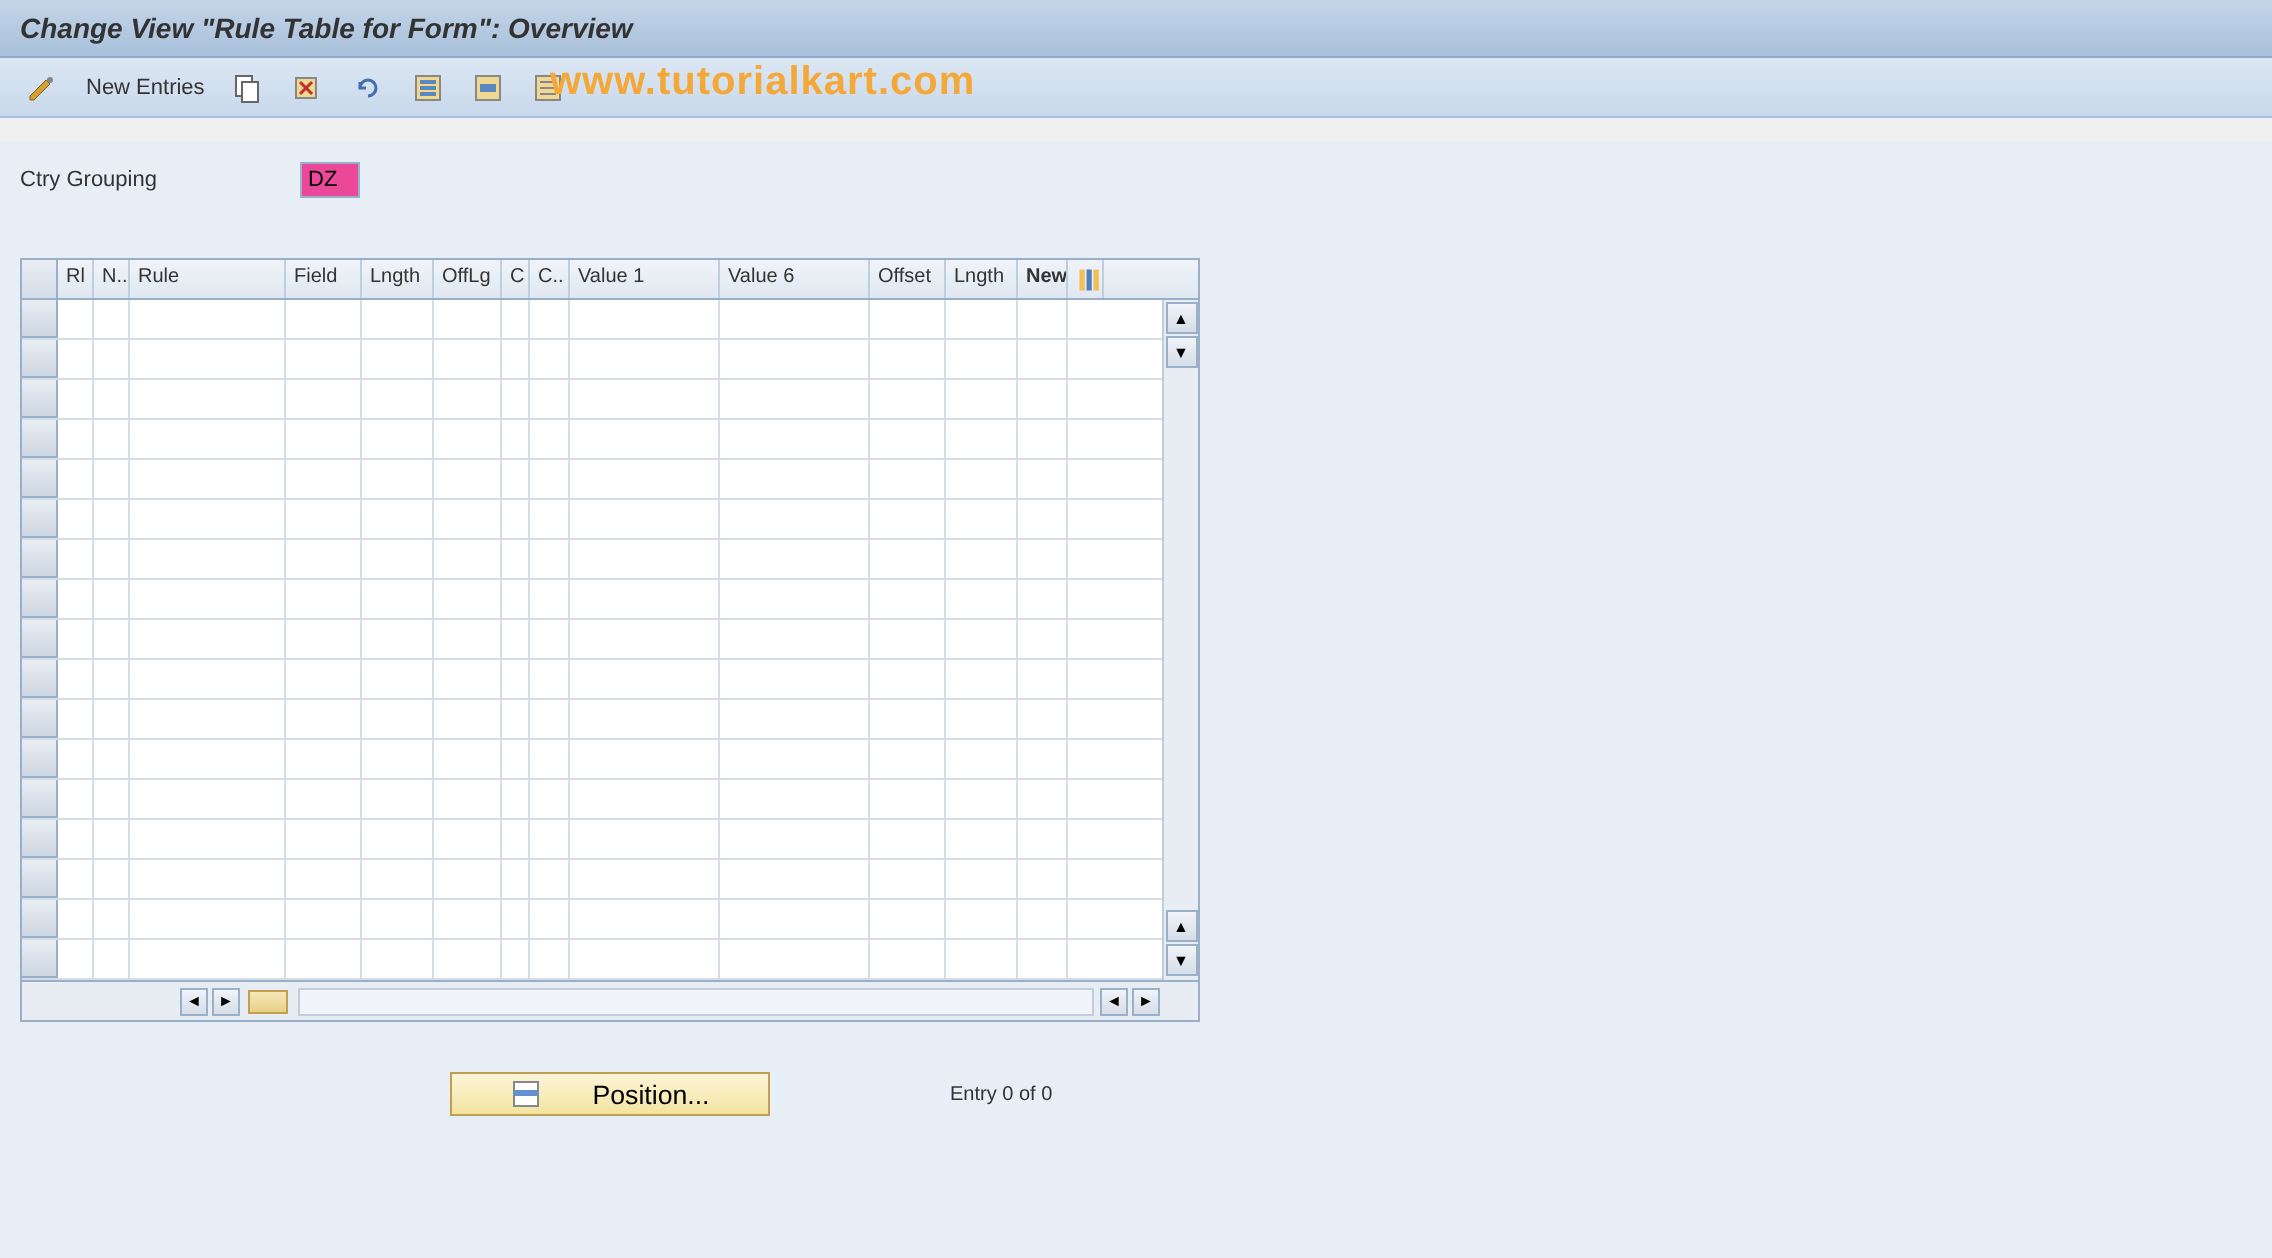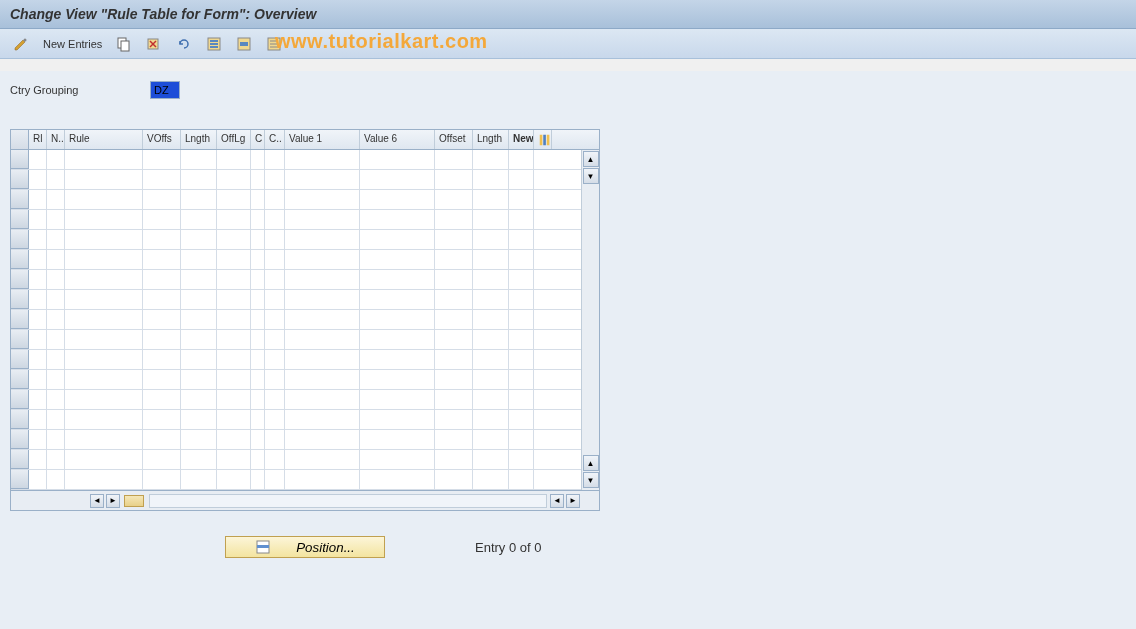--- a/index.html
+++ b/index.html
@@ -65,21 +65,21 @@
       align-items: center;
       margin-bottom: 4px;
     }
     .form-label {
       width: 140px;
       color: #333;
       font-size: 11px;
     }
     .form-input {
       border: 1px solid #9ab0c8;
-      background: #1d4ed8;
+      background: #ec4899;
       height: 18px;
       padding: 0 3px;
       font-size: 11px;
     }
     .input-ctry { width: 30px; }
     .input-form { width: 38px; background: #e8eef5; }
     .grid-container {
       border: 1px solid #9ab0c8;
       background: #fff;
       width: 590px;
@@ -190,23 +190,22 @@
       display: inline-flex;
       align-items: center;
       background: linear-gradient(to bottom, #fcf5d8 0%, #f3e4a0 100%);
       border: 1px solid #c0a050;
       padding: 3px 6px;
       width: 160px;
       height: 22px;
       cursor: pointer;
       justify-content: center;
       gap: 25px;
-      font-style: italic;
-    }
-    .entry-text { color: #333; font-size: 13px; }
+    }
+    .entry-text { color: #333; font-size: 10px; }
     .cfg-icon svg { width:14px; height:14px; }
   </style>
 </head>
 <body>
 
 <div class="title-bar">
   <span>Change View "Rule Table for Form": Overview</span>
 </div>
 
 <div class="toolbar">
@@ -285,21 +284,21 @@
       <input class="form-input input-ctry" value="DZ" style="">
     </div>
   </div>
 
   <div class="grid-container">
     <div class="grid-header-row">
       <div class="row-selector-col"></div>
       <div class="grid-header-cell col-rl">Rl</div>
       <div class="grid-header-cell col-n">N..</div>
       <div class="grid-header-cell col-field">Rule</div>
-      <div class="grid-header-cell col-voffs">VOffs</div>
+      <div class="grid-header-cell col-voffs">Field</div>
       <div class="grid-header-cell col-lngth1">Lngth</div>
       <div class="grid-header-cell col-offlg">OffLg</div>
       <div class="grid-header-cell col-c1">C</div>
       <div class="grid-header-cell col-c2">C..</div>
       <div class="grid-header-cell col-val1">Value 1</div>
       <div class="grid-header-cell col-val2">Value 6</div>
       <div class="grid-header-cell col-offset">Offset</div>
       <div class="grid-header-cell col-lngth2">Lngth</div>
       <div class="grid-header-cell col-new">New</div>
       <div class="grid-header-cell col-config cfg-icon">

